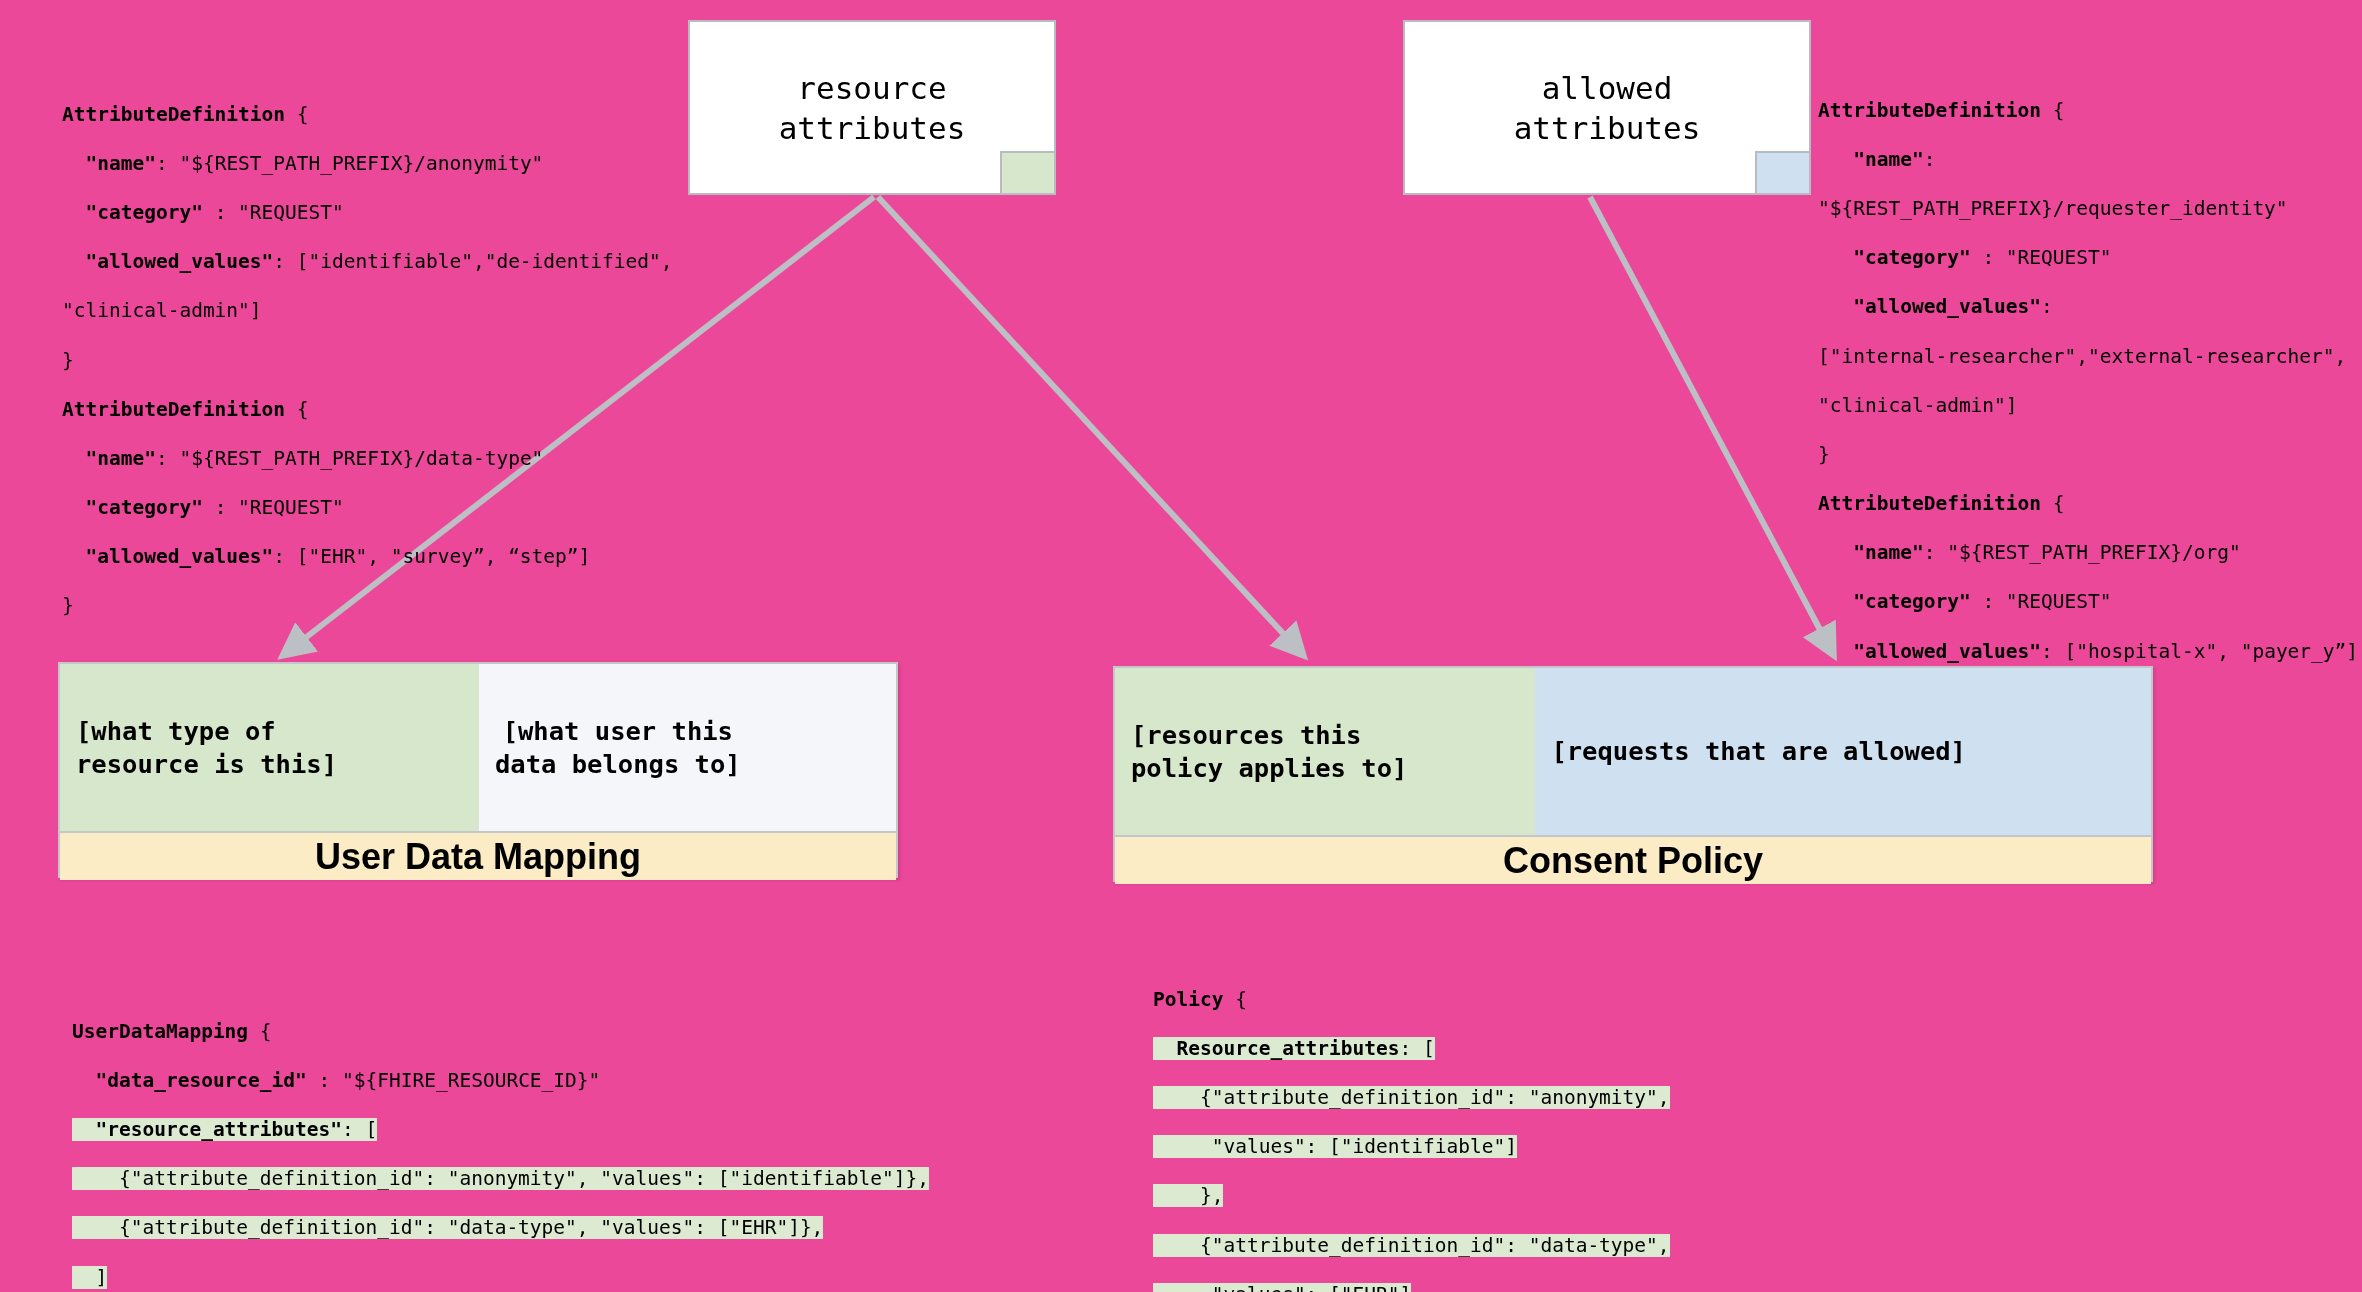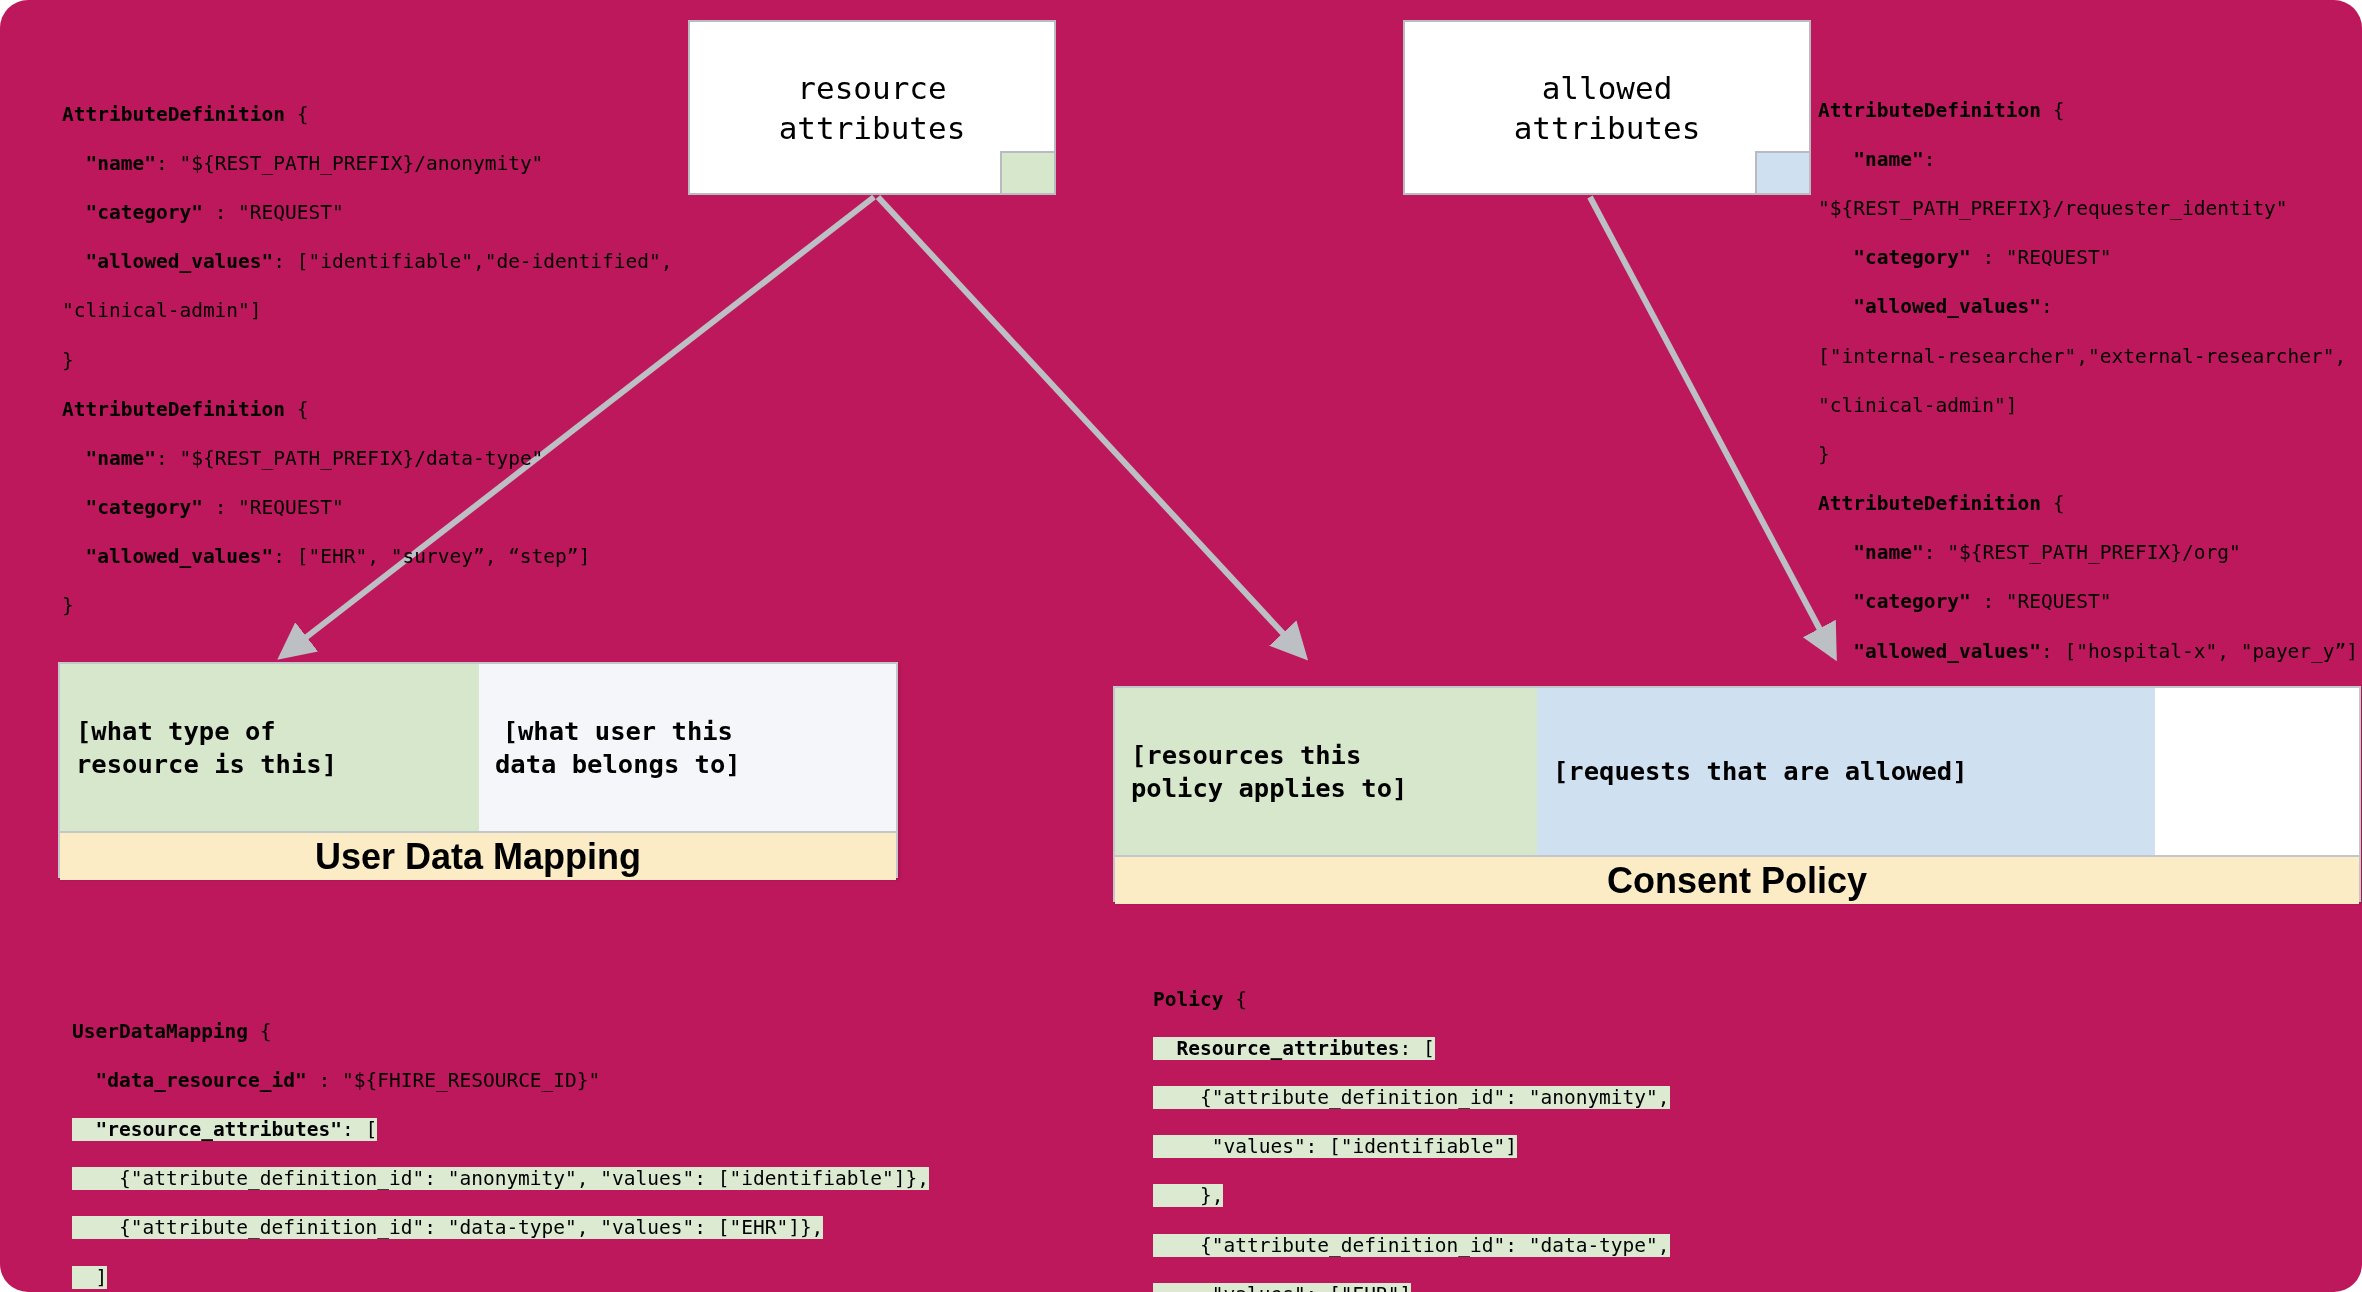--- a/index.html
+++ b/index.html
@@ -9,23 +9,22 @@
     background: #ffffff;
   }
   body {
     font-family: "DejaVu Sans Mono", monospace;
     color: #000000;
   }
   #canvas {
     position: relative;
     width: 2362px;
     height: 1292px;
-    background: #be185d;
+    background: #ec4899;
     overflow: hidden;
-    border-radius: 28px;
   }
 
   
   #arrows {
     position: absolute;
     left: 0; top: 0;
     width: 2362px;
     height: 1292px;
     pointer-events: none;
   }
@@ -114,21 +113,21 @@
     justify-content: center;
     font-family: "Liberation Sans", sans-serif;
     font-size: 36px;
     color: #000000;
   }
 
   #card-user-data-mapping { left: 58px;  top: 662px; width: 840px; height: 216px; }
   #card-user-data-mapping .cell-green { width: 421px; }
   #card-user-data-mapping .cell-white { width: 419px; }
 
-  #card-consent-policy    { left: 1113px; top: 686px; width: 1248px; height: 216px; }
+  #card-consent-policy    { left: 1113px; top: 666px; width: 1040px; height: 216px; }
   #card-consent-policy .cell-green { width: 422px; }
   #card-consent-policy .cell-blue  { width: 618px; }
 </style>
 </head>
 <body>
 
 <div id="canvas">
 
   <svg id="arrows" viewBox="0 0 2362 1292">
     <defs>

